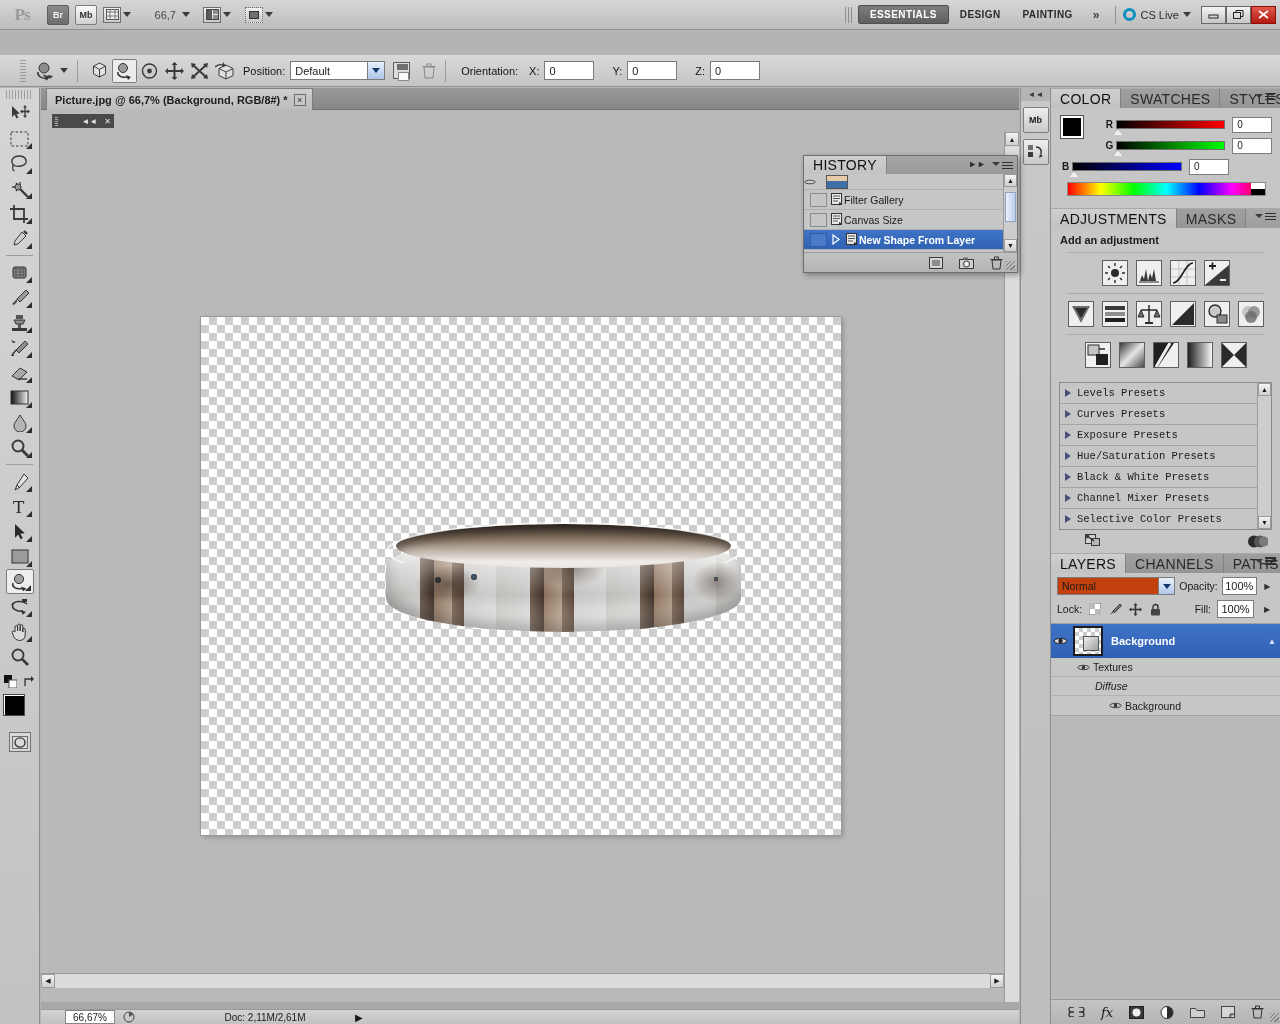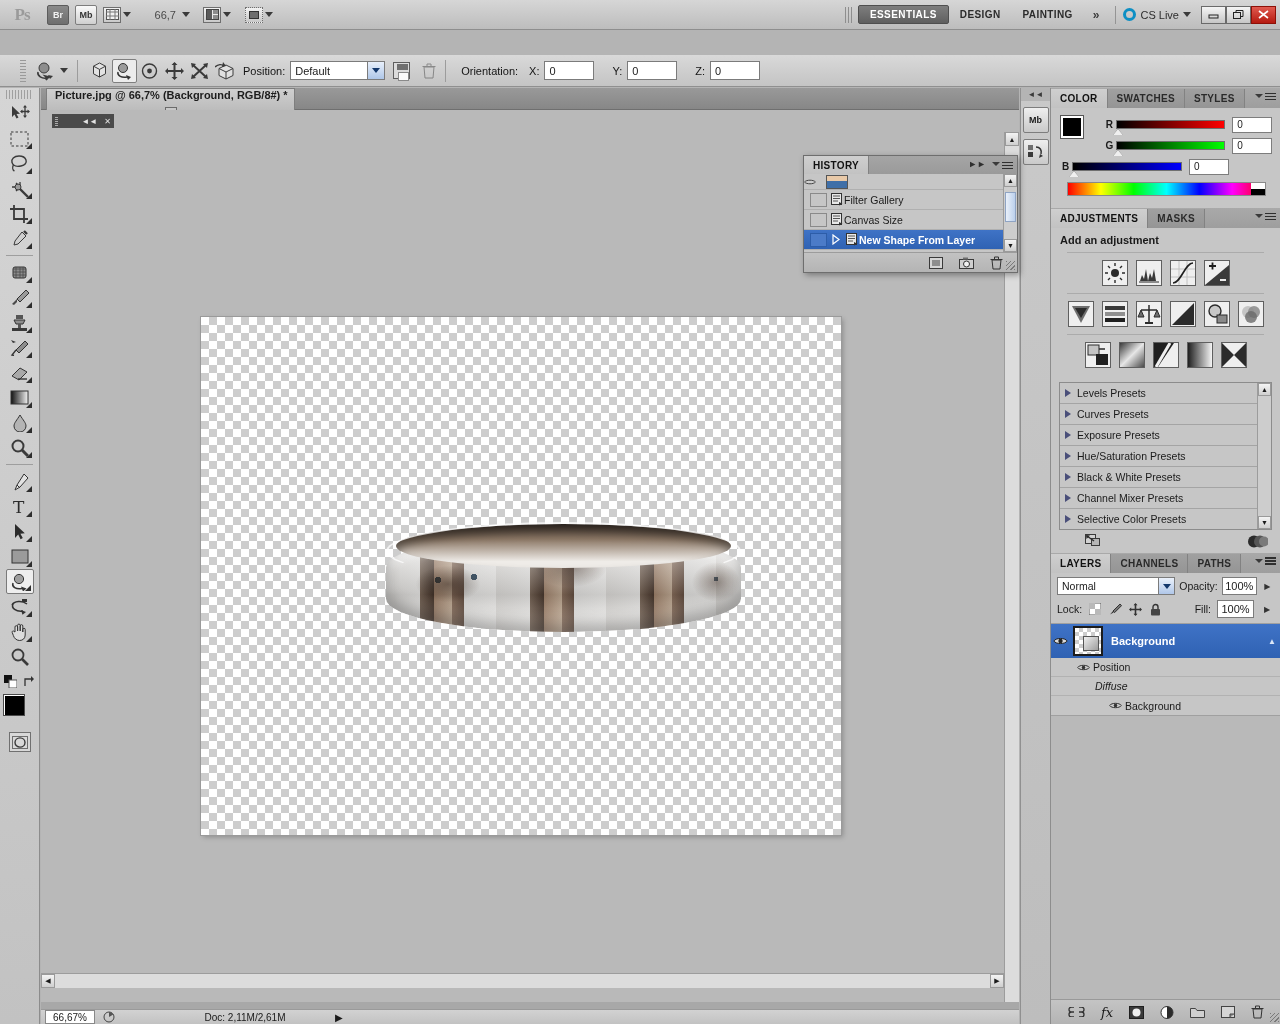--- a/index.html
+++ b/index.html
@@ -115,21 +115,21 @@
   .sw-bg{ position:absolute;left:11px;top:11px;width:22px;height:22px;background:#fff;border:1px solid #6e6e6e;z-index:-1;}
   .qmask{ width:22px;height:20px;margin:4px auto;border:1px solid #707070;background:#d8d8d8;
      display:flex;align-items:center;justify-content:center; }
 
   
   .docwrap{ position:absolute; left:41px; top:88px; width:978px; height:936px; background:#a8a8a8; }
   .tabstrip{ position:absolute;left:0;top:0;width:978px;height:22px;
      background:linear-gradient(#999,#878787); border-bottom:1px solid #6f6f6f;}
   .doctab{ position:absolute;left:5px;top:0;height:22px;
      background:linear-gradient(#cfcfcf,#bcbcbc); border:1px solid #7e7e7e;border-bottom:none;
-     display:flex;align-items:center;padding:0 6px 0 8px; gap:6px;flex-direction:column; }
+     display:flex;align-items:center;padding:0 6px 0 8px; gap:6px; }
   .doctab .title{ font-size:11px; font-weight:bold; color:#1d1d1d; }
   .tabx{ width:12px;height:12px;border:1px solid #6b6b6b;background:#c8c8c8;
      font-size:9px;display:flex;align-items:center;justify-content:center;color:#2b2b2b;}
   .canvasarea{ position:absolute; left:0; top:22px; width:978px; height:892px;
      background:#b9b9b9; overflow:hidden; }
   .float3d{ position:absolute; left:11px; top:4px; width:62px;height:14px;
      background:#4a4a4a; display:flex;align-items:center;gap:4px; padding:0 3px;}
   .f3dgrip{ width:3px;height:9px;background:repeating-linear-gradient(0deg,#aaa 0 1px,transparent 1px 2px);}
   .f3d-t{ color:#e4e4e4;font-size:8px; margin-left:auto;}
   .artboard{
@@ -187,39 +187,39 @@
   }
   .vscroll-doc{ position:absolute; right:0; top:22px; width:15px; height:892px;
      background:#dcdcdc; border-left:1px solid #9c9c9c; }
   .hscroll-doc{ position:absolute; left:0; bottom:14px; width:963px; height:15px;
      background:#dcdcdc; border-top:1px solid #9c9c9c; }
   .sb-arrow{ width:14px;height:14px; background:linear-gradient(#f4f4f4,#cfcfcf);
      border:1px solid #9a9a9a; display:flex;align-items:center;justify-content:center; font-size:7px;}
   .statusbar{ position:absolute;left:0;bottom:0;width:978px;height:15px;
      background:linear-gradient(#d2d2d2,#c2c2c2); border-top:1px solid #9a9a9a;
      display:flex;align-items:center; font-size:10px; }
-  .zoombox{ width:50px;height:14px;background:#fff;border:1px solid #888;margin-left:4px;
+  .zoombox{ width:50px;height:14px;background:#fff;border:1px solid #888;margin-left:24px;
      display:flex;align-items:center;justify-content:center;font-size:10px;}
   .docinfo{ margin-left:40px; width:180px; text-align:center; font-size:10px; }
 
   
   .dockstrip{ position:absolute; left:1020px; top:88px; width:30px; height:936px;
      background:linear-gradient(#c9c9c9,#bdbdbd); border-left:1px solid #909090;}
   .dockcollapse{ height:13px; display:flex;align-items:center;justify-content:center;
      font-size:8px;color:#3a3a3a; background:#b4b4b4;}
   .dockicon{ width:26px;height:26px;margin:6px auto;border:1px solid #7d7d7d;
      background:linear-gradient(#efefef,#c9c9c9); display:flex;align-items:center;justify-content:center;
      font-size:9px;font-weight:bold;border-radius:2px;}
   .rightdock{ position:absolute; left:1050px; top:88px; width:230px; height:936px;
      background:#b9b9b9; border-left:1px solid #8d8d8d; }
 
   .panel-tabs{ display:flex; height:20px; align-items:flex-end;
      background:linear-gradient(#a9a9a9,#9e9e9e); position:relative;}
   .ptab{ height:19px; padding:0 9px; display:flex;align-items:center;
-     font-size:10px;font-weight:bold;letter-spacing:.3px; color:#2a2a2a;
+     font-size:14px;font-weight:normal;letter-spacing:.3px; color:#2a2a2a;
      background:linear-gradient(#a0a0a0,#959595); border-right:1px solid #828282;}
   .ptab.active{ background:linear-gradient(#cfcfcf,#c2c2c2); color:#111; }
   .pmenu{ position:absolute; right:4px; top:3px; display:flex;align-items:center;gap:2px;}
   .pmenu .lines{ width:11px;height:9px;
      background:repeating-linear-gradient(0deg,#2f2f2f 0 1.5px,transparent 1.5px 3px); }
   .panel-body{ background:#c6c6c6; }
 
   
   .colorpanel{ padding:6px 8px 0 8px; background:#c6c6c6; height:100px; position:relative;}
   .cswatch{ position:relative; width:36px;height:34px; float:left; margin:2px 6px 0 2px;}
@@ -243,35 +243,35 @@
   .spec-end{ position:absolute; right:0; top:0; width:14px;height:12px;
      background:linear-gradient(#fff 0 50%, #000 50% 100%); }
 
   
   .adjtitle{ padding:6px 9px 5px; font-size:11px; font-weight:bold; color:#1a1a1a; }
   .adjrow{ display:flex; justify-content:center; gap:8px; padding:6px 0; }
   .adjicon{ width:26px;height:26px;border:1px solid #5f5f5f; }
   .adjdiv{ height:1px;background:#ababab;margin:1px 16px;}
   .presets{ margin:8px 8px 0 8px; border:1px solid #8c8c8c; background:#c0c0c0;
      height:148px; position:relative; overflow:hidden;}
-  .plist{ position:absolute;left:0;top:0;right:14px;bottom:0; }
+  .plist{ position:absolute;left:0;top:0;right:14px;bottom:0;font-family:Liberation Mono, monospace; }
   .prow{ height:21px; display:flex;align-items:center; gap:6px; padding-left:5px;
      background:#c6c6c6; border-bottom:1px solid #a4a4a4; font-size:10.5px;}
   .ptri{ width:0;height:0;border-top:4px solid transparent;border-bottom:4px solid transparent;
      border-left:6px solid #4a4f7a; }
   .pscroll{ position:absolute;right:0;top:0;width:14px;bottom:0;background:#cdcdcd;
      border-left:1px solid #9c9c9c; display:flex;flex-direction:column;justify-content:space-between;}
   .adjfoot{ display:flex; align-items:center; justify-content:space-between;
      padding:4px 12px 4px 34px; }
   .retico{ width:17px;height:15px; }
 
   
   .layersbody{ background:#c6c6c6; }
   .lrow1{ display:flex;align-items:center; padding:4px 6px 3px; gap:4px;}
-  .blendsel{ width:125px;height:18px;border:1px solid #7b7b7b;background:#ffffff;
+  .blendsel{ width:125px;height:18px;border:1px solid #7b7b7b;background:#c2410c;
      font-size:10.5px;display:flex;align-items:center;padding-left:4px;position:relative;}
   .blendsel .dd{position:absolute;right:0;top:0;width:16px;height:16px;
      background:linear-gradient(#eaf1fb,#b0c7e9);border-left:1px solid #7b7b7b;
      display:flex;align-items:center;justify-content:center;}
   .lsmall{ font-size:10.5px; }
   .opval{ width:37px;height:18px;border:1px solid #7b7b7b;background:#fff;font-size:11px;
      display:flex;align-items:center;justify-content:center;}
   .arrbtn{ width:14px;height:18px;display:flex;align-items:center;justify-content:center;font-size:8px;color:#333;}
   .lrow2{ display:flex;align-items:center; padding:2px 6px 5px; gap:6px;}
   .lockic{ width:14px;height:14px;display:flex;align-items:center;justify-content:center;font-size:10px;}
@@ -1040,21 +1040,21 @@
           <span class="lname">Background</span>
           <span style="margin-left:auto;margin-right:4px;font-size:8px;color:#dce7f7">▲</span>
         </div>
         <div class="subrow" style="padding-left:26px">
           <span class="eye2">
             <svg class="iconsvg" width="13" height="9" viewBox="0 0 13 9">
                 <path d="M0.6 4.5C2.6 1.6 10.4 1.6 12.4 4.5 10.4 7.4 2.6 7.4 0.6 4.5z" fill="#cfcfcf" stroke="#333"></path>
                 <circle cx="6.5" cy="4.5" r="1.8" fill="#333"></circle>
               </svg>
           </span>
-          <span>Position</span>
+          <span>Textures</span>
         </div>
         <div class="subrow" style="padding-left:44px;font-style:italic">
           <span>Diffuse</span>
         </div>
         <div class="subrow" style="padding-left:58px;border-bottom:none">
           <span class="eye2">
             <svg class="iconsvg" width="13" height="9" viewBox="0 0 13 9">
                 <path d="M0.6 4.5C2.6 1.6 10.4 1.6 12.4 4.5 10.4 7.4 2.6 7.4 0.6 4.5z" fill="#cfcfcf" stroke="#333"></path>
                 <circle cx="6.5" cy="4.5" r="1.8" fill="#333"></circle>
               </svg>

